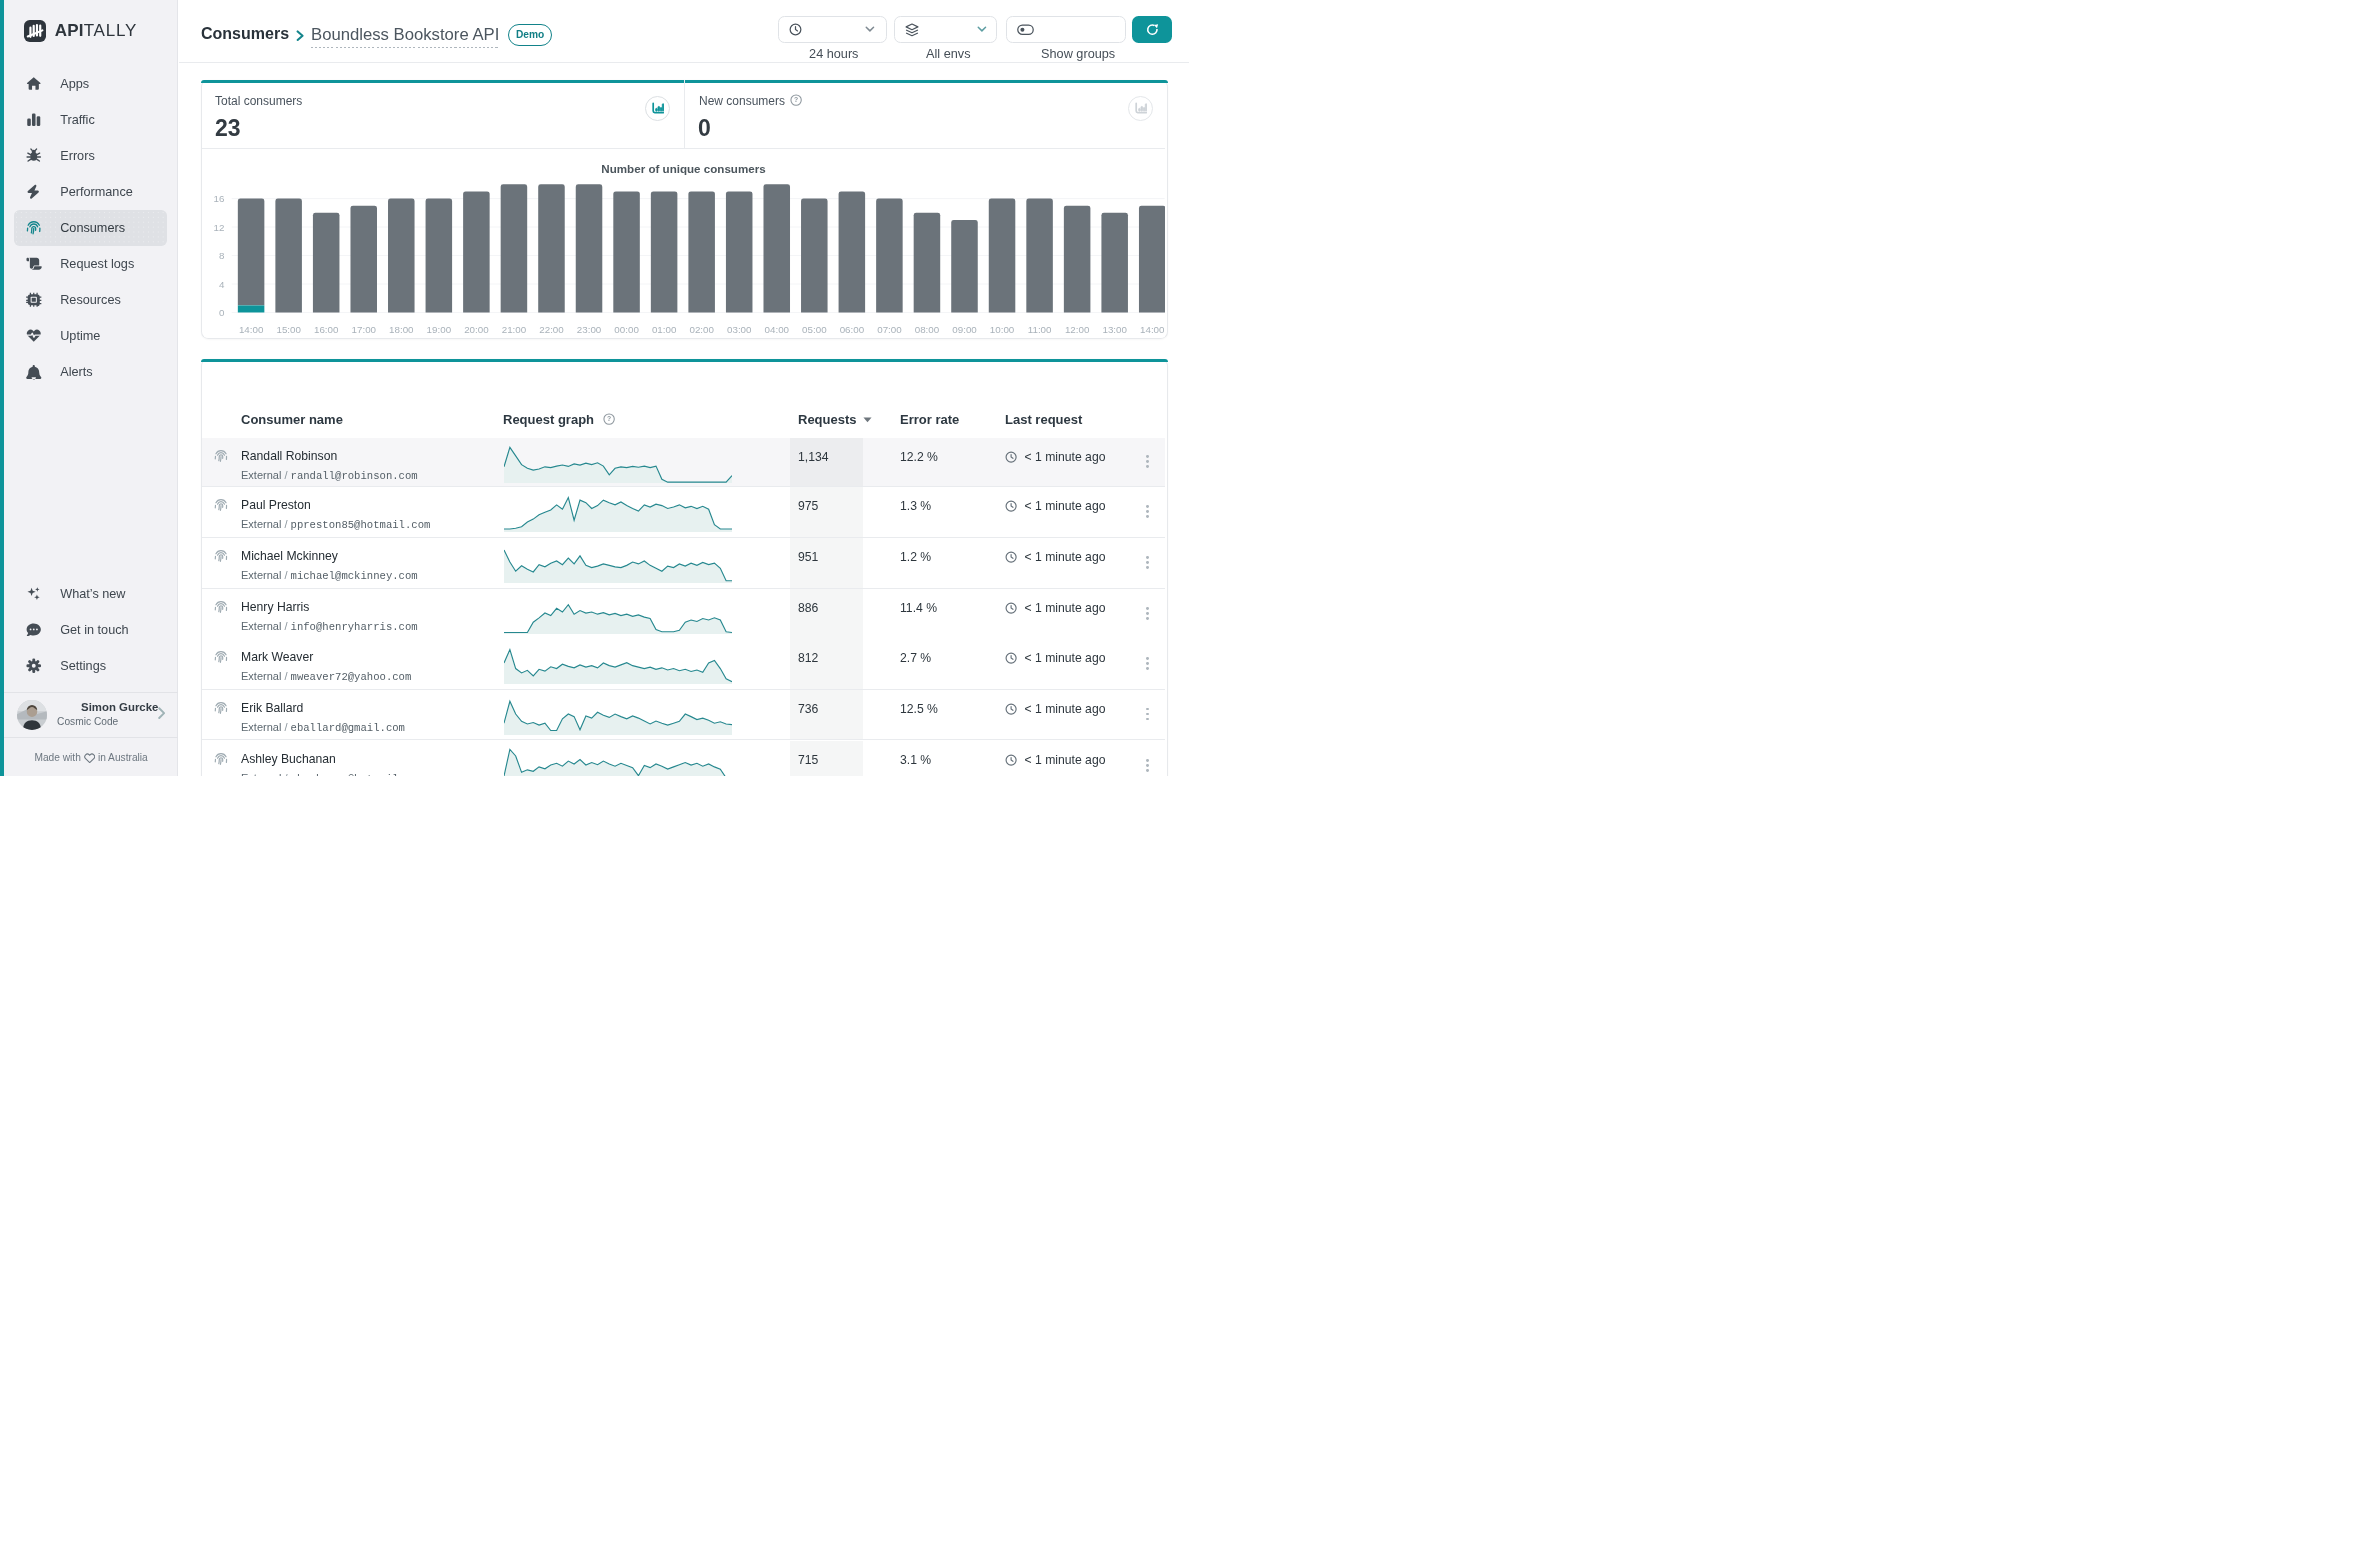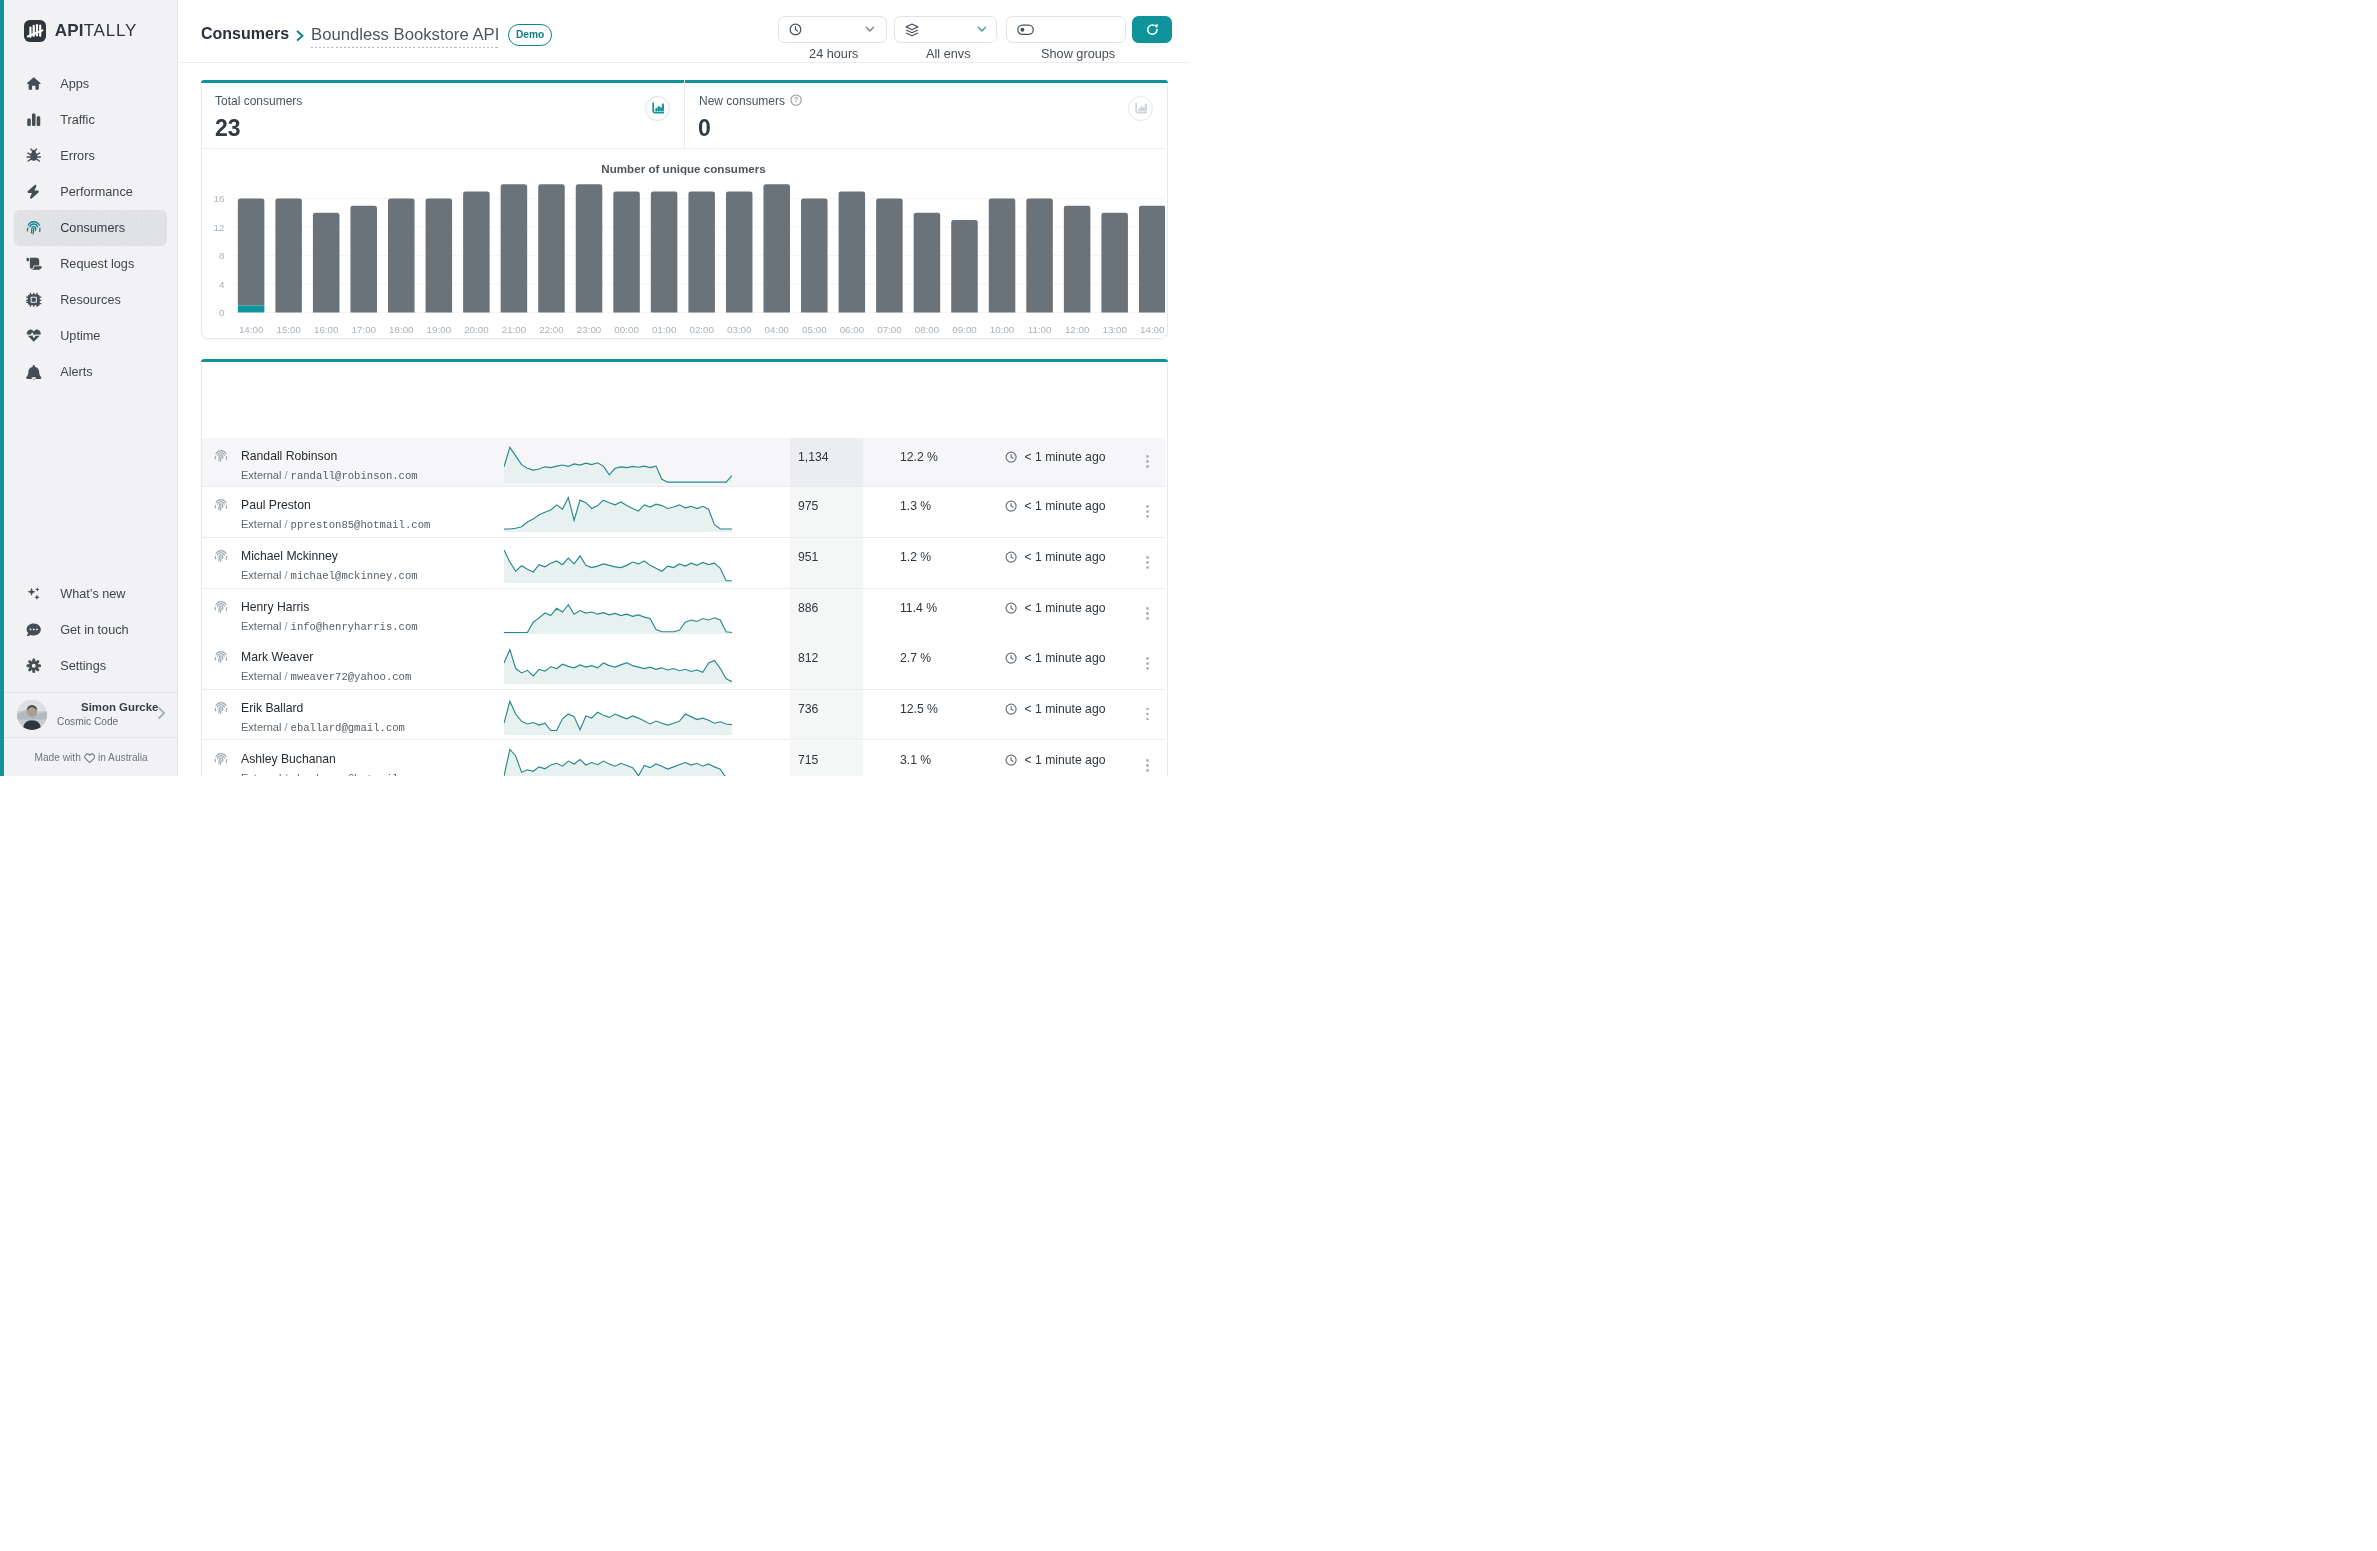--- a/index.html
+++ b/index.html
@@ -408,20 +408,32 @@
 <text x="979.8" y="227" text-anchor="middle" class="axlab">10:00</text>
 <text x="1025.8" y="227" text-anchor="middle" class="axlab">11:00</text>
 <text x="1071.8" y="227" text-anchor="middle" class="axlab">12:00</text>
 <text x="1117.8" y="227" text-anchor="middle" class="axlab">13:00</text>
 <text x="1163.8" y="227" text-anchor="middle" class="axlab">14:00</text>
     </svg>
   </div>
 
   <div class="card" id="card2">
     <div class="cardtop"></div>
+    <div class="thead">
+      <div style="left:39px">Consumer name</div>
+      <div style="left:301px">Request graph <svg class="qmark" width="12.2" height="12.2" viewBox="0 0 16 16" style="font-size:16px">
+              <circle cx="8" cy="8" r="6.8" fill="none" stroke="#8e979e" stroke-width="1.4"></circle>
+              <text x="8" y="11" text-anchor="middle" font-size="9" fill="#8e979e" font-weight="700" font-family="Liberation Sans">?</text>
+            </svg></div>
+      <div style="left:596px">Requests <svg width="9" height="5.7" viewBox="0 0 11 7" style="margin-left:3.3px;vertical-align:0.8px">
+              <path d="M0.5 0.5 H10.5 L5.5 6.5 Z" fill="#6e767d"></path>
+            </svg></div>
+      <div style="left:698px">Error rate</div>
+      <div style="left:803px">Last request</div>
+    </div>
 
 <div class="trow hov" style="top:79px;height:49px">
   <div class="reqcell"></div>
   <svg class="fp" viewBox="0 0 20 20">
             <use href="#fpicon"></use>
           </svg>
   <div class="cname">Randall Robinson</div>
   <div class="cmail">External <span class="slash">/</span> <span class="mono">randall@robinson.com</span></div>
   <svg class="spark" viewBox="0 0 279 48" preserveAspectRatio="none">
             <polygon points="0.0,28.1 7.2,4.2 14.3,14.6 21.5,25.4 28.6,29.9 35.8,32.1 42.9,30.8 50.1,28.1 57.2,29.0 64.4,27.2 71.5,25.9 78.7,27.6 85.8,24.5 93.0,25.9 100.2,23.6 107.3,25.4 114.5,23.1 121.6,27.2 128.8,38.0 135.9,29.9 143.1,28.1 150.2,29.0 157.4,27.6 164.5,28.6 171.7,27.2 178.8,29.0 186.0,27.2 193.2,43.4 200.3,47.0 207.5,47.0 214.6,47.0 221.8,47.0 228.9,47.0 236.1,47.0 243.2,47.0 250.4,47.0 257.5,47.0 264.7,47.0 271.8,47.0 279.0,38.9 279.0,48.0 0,48.0" fill="#e7f1f0"></polygon>

